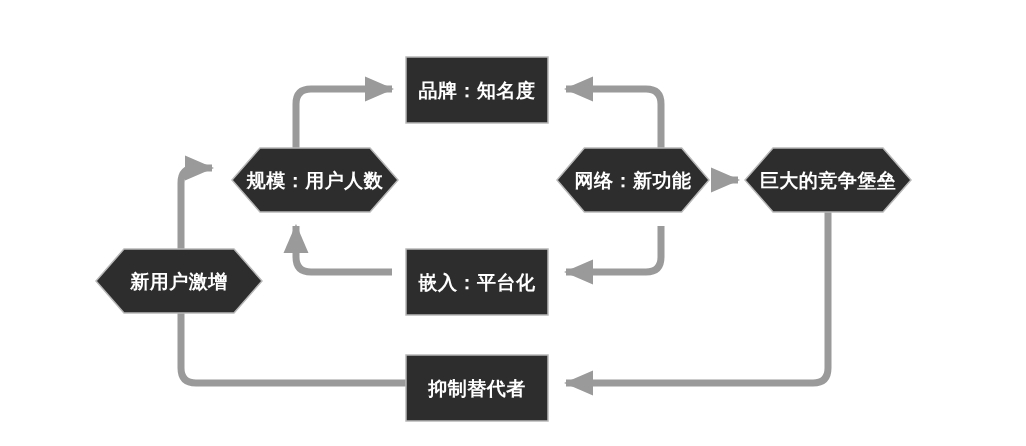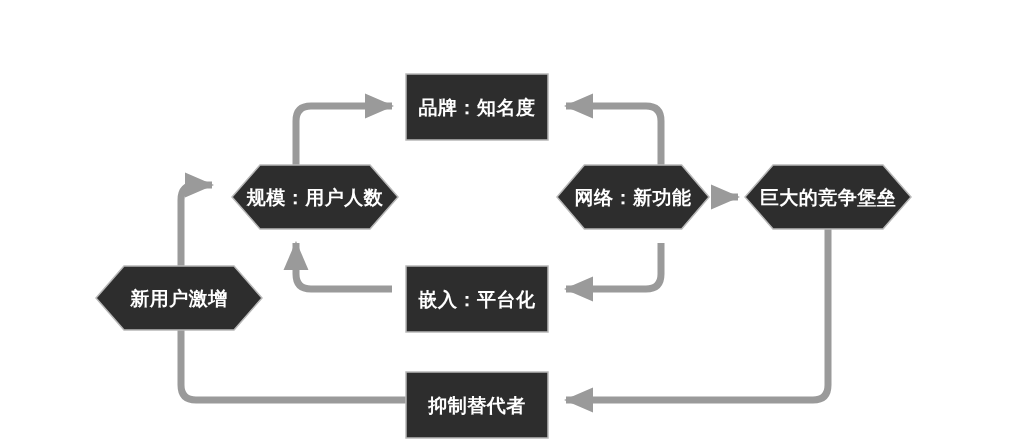--- a/index.html
+++ b/index.html
@@ -11,21 +11,20 @@
     width: 1026px;
     height: 446px;
     font-family: "DejaVu Sans", "Liberation Sans", sans-serif;
     overflow: hidden;
   }
   #diagram-root {
     position: relative;
     width: 1026px;
     height: 348px;
     background: #ffffff;
-    margin-top: 17px;
   }
   svg.canvas {
     position: absolute;
     left: 0;
     top: 0;
     width: 1026px;
     height: 446px;
     display: block;
   }
   .node-label {

